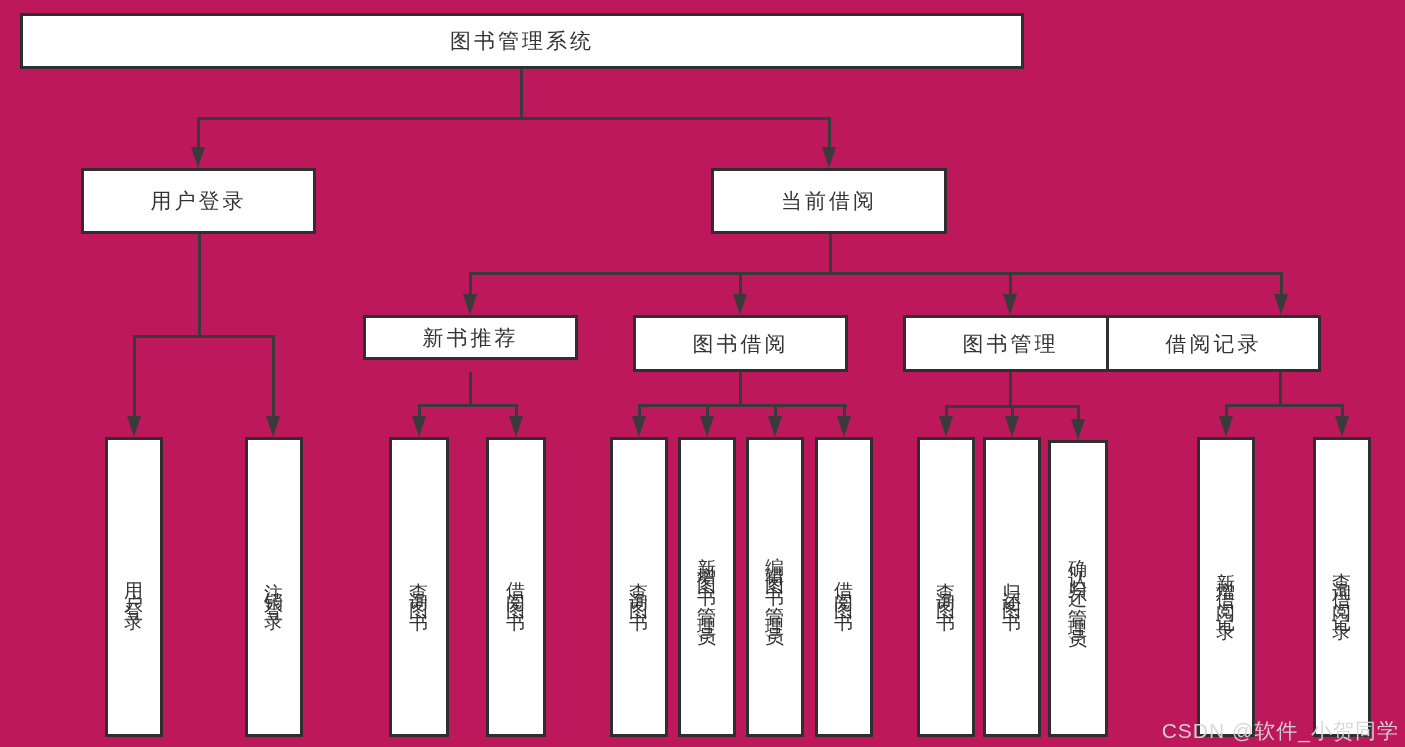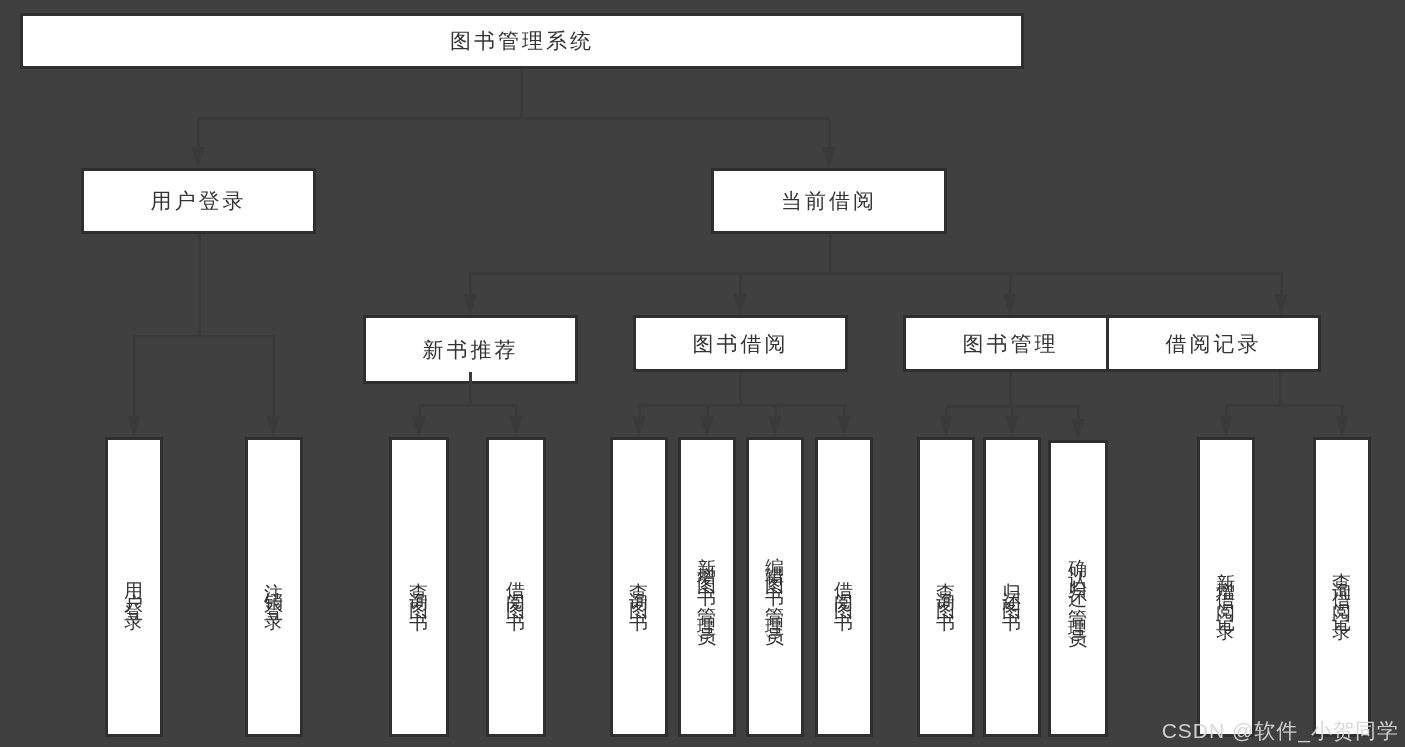--- a/index.html
+++ b/index.html
@@ -1,20 +1,20 @@
 <!DOCTYPE html>
 <html><head>
 <meta charset="utf-8">
 <style>
   html, body { margin: 0; padding: 0; background: #ffffff; }
   #stage {
     position: relative;
     width: 1405px;
     height: 747px;
-    background: #404040;
+    background: #be185d;
     overflow: hidden;
     font-family: "Liberation Sans", "DejaVu Sans", sans-serif;
     color: #333333;
   }
   .box {
     position: absolute;
     box-sizing: border-box;
     border: 3px solid #2f2f2f;
     background: #ffffff;
     display: flex;
@@ -69,21 +69,21 @@
     <span class="lbl">图书管理系统</span>
   </div>
 
   <div class="box" style="left:81px;top:168px;width:235px;height:66px">
     <span class="lbl">用户登录</span>
   </div>
   <div class="box" style="left:711px;top:168px;width:236px;height:66px">
     <span class="lbl">当前借阅</span>
   </div>
 
-  <div class="box" style="left:363px;top:315px;width:215px;height:69px">
+  <div class="box" style="left:363px;top:315px;width:215px;height:45px">
     <span class="lbl">新书推荐</span>
   </div>
   <div class="box" style="left:633px;top:315px;width:215px;height:57px">
     <span class="lbl">图书借阅</span>
   </div>
   <div class="box" style="left:903px;top:315px;width:215px;height:57px">
     <span class="lbl">图书管理</span>
   </div>
   <div class="box" style="left:1106px;top:315px;width:215px;height:57px">
     <span class="lbl">借阅记录</span>

